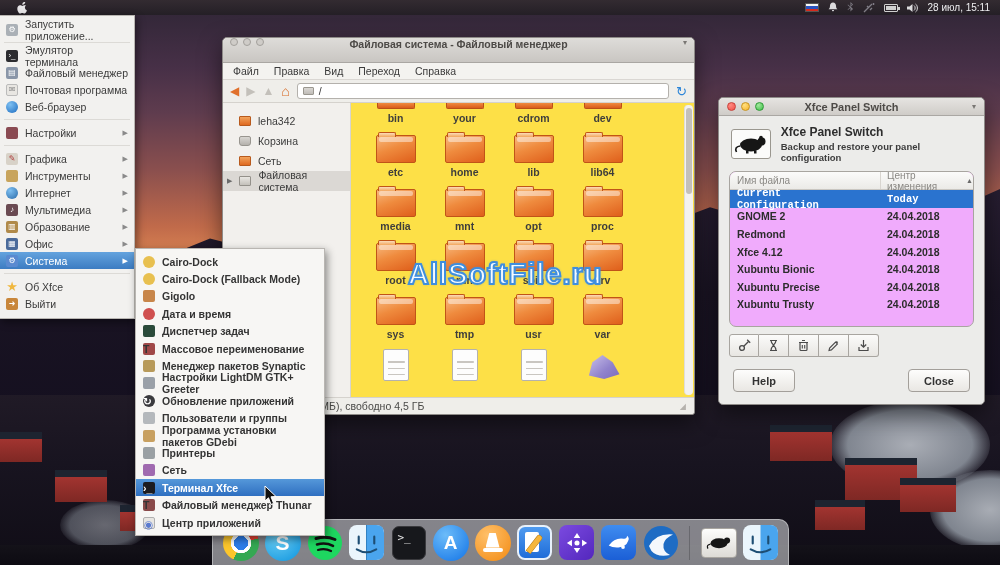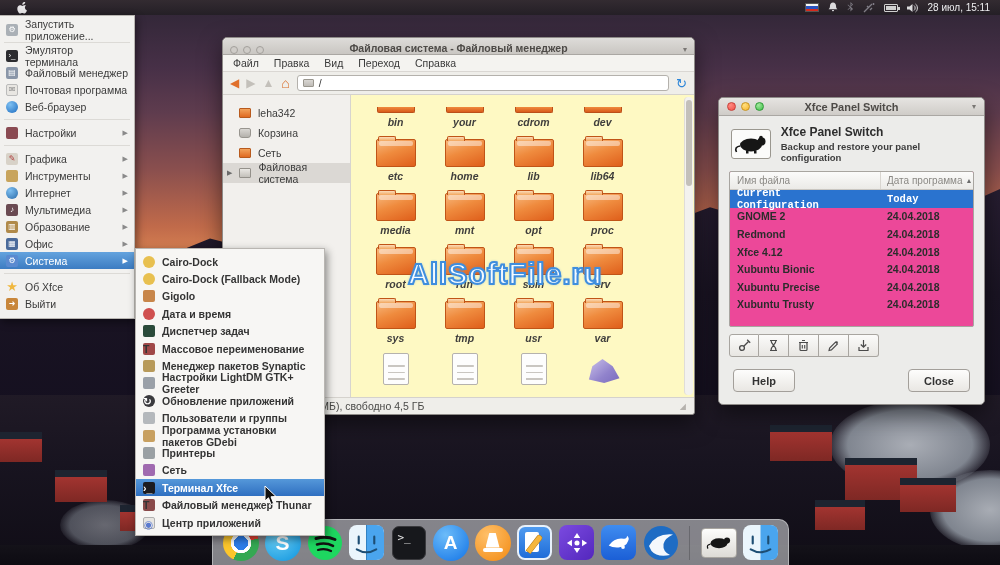--- a/index.html
+++ b/index.html
@@ -49,42 +49,42 @@
   
   .submenu { position:absolute; left:135px; top:248px; width:190px; z-index:26; padding:4px 0;
     background:#f7f6f4; border:1px solid #b9b6b2; box-shadow:2px 3px 8px rgba(0,0,0,.45); }
   .s-item { display:flex; align-items:center; height:17.4px; padding:0 8px 0 7px; font-size:10.5px; color:#343434; font-weight:600; }
   .s-item .mi { width:12px; height:12px; border-radius:2px; margin-right:7px; flex:none; }
   .s-item.hl { background:linear-gradient(180deg,#5598da,#2f6fc0); color:#fff; }
 
   
   .thunar { position:absolute; left:222px; top:37px; width:473px; height:378px; z-index:5;
     background:#f0efec; border:1px solid #8e8b88; border-radius:5px 5px 3px 3px; box-shadow:0 8px 22px rgba(0,0,0,.5); display:flex; flex-direction:column; }
-  .t-titlebar { height:17px; background:linear-gradient(180deg,#dedcd9,#c9c6c2); border-bottom:1px solid #aaa7a3;
-    border-radius:5px 5px 0 0; display:flex; align-items:flex-end; padding:0 7px; position:relative; }
+  .t-titlebar { height:25px; background:linear-gradient(180deg,#dedcd9,#c9c6c2); border-bottom:1px solid #aaa7a3;
+    border-radius:5px 5px 0 0; display:flex; align-items:flex-start; padding:0 7px; position:relative; }
   .dots { display:flex; gap:5px; }
   .dot { width:8px; height:8px; border-radius:50%; background:#cfccc8; border:1px solid #a3a09c; }
   .t-title { position:absolute; left:0; right:0; text-align:center; font-size:10.5px; font-weight:bold; color:#4d4a47; }
   .t-shade { margin-left:auto; font-size:8px; color:#7a7774; z-index:1; }
   .t-menubar { height:17px; background:#f4f3f0; border-bottom:1px solid #dad7d3; display:flex; align-items:center; gap:15px; padding:0 10px; font-size:10.5px; color:#3a3a3a; }
   .t-toolbar { height:23px; background:#efeeea; border-bottom:1px solid #d5d2cd; display:flex; align-items:center; gap:7px; padding:0 7px; }
   .nav-btn { font-size:12px; line-height:1; }
   .addr { flex:1; height:16px; background:#fff; border:1px solid #b4b1ac; border-radius:3px; display:flex; align-items:center; padding:0 5px; gap:5px; font-size:10.5px; color:#333; }
   .addr .fold-mini { width:11px; height:8px; background:linear-gradient(#d9d7d3,#bfbcb7); border:1px solid #9a978f; border-radius:1px; }
   .t-body { flex:1; display:flex; min-height:0; }
   .t-side { width:128px; background:#f2f0ed; border-right:1px solid #d7d4cf; padding-top:8px; font-size:10.5px; color:#3c3c3c; }
   .side-row { display:flex; align-items:center; height:20px; padding:0 6px 0 16px; gap:7px; }
   .side-row.sel { background:#dbd8d4; padding-left:4px; }
   .exp { font-size:7px; color:#6a6a6a; }
   .si { width:12px; height:10px; flex:none; border-radius:1px; }
   .si-home { background:linear-gradient(#f2a35c,#df6a21); border:1px solid #b85a1d; }
   .si-trash { background:linear-gradient(#d8d6d2,#b4b1ac); border:1px solid #98958f; border-radius:2px 2px 3px 3px; }
   .si-net { background:linear-gradient(#f2a35c,#df6a21); border:1px solid #b85a1d; }
   .si-fs { background:linear-gradient(#e9e7e3,#c3c0ba); border:1px solid #94918b; }
-  .t-files { flex:1; background:#fef9c3; position:relative; overflow:hidden; padding:12px 0 0 10px;font-style:italic; }
+  .t-files { flex:1; background:#fde047; position:relative; overflow:hidden; padding:0 0 0 10px; }
   .frow { display:flex; }
   .fcell { width:69px; display:flex; flex-direction:column; align-items:center; margin-bottom:5px; }
   .fcell .lbl { font-size:10.5px; font-weight:600; color:#3f3e3c; margin-top:3px; }
   .sliver { width:38px; height:6px; background:linear-gradient(#ef8b3e,#d95b1a); border:1px solid #bb4f18; border-top:none; border-radius:0 0 2px 2px; }
   .folder { width:40px; height:28px; position:relative; border-radius:2px; margin-top:6px;
     background:linear-gradient(160deg,#f8b97e 0%,#ef8b3e 45%,#df5f1b 100%); border:1px solid #c05417; }
   .folder::before { content:""; position:absolute; top:-4px; left:1px; width:16px; height:4px;
     background:linear-gradient(#fbdcba,#f2a65c); border:1px solid #c05417; border-bottom:none; border-radius:2px 2px 0 0; }
   .folder::after { content:""; position:absolute; top:1px; left:2px; right:2px; height:5px; background:rgba(255,255,255,.45); border-radius:2px; }
   .file-doc { width:26px; height:32px; background:#fdfdfd; border:1px solid #b5b2ad; border-radius:2px; margin-top:4px;
@@ -102,21 +102,21 @@
     border-radius:5px 5px 0 0; display:flex; align-items:center; padding:0 8px; position:relative; }
   .tl { width:9px; height:9px; border-radius:50%; margin-right:5px; }
   .tl.red { background:radial-gradient(circle at 35% 30%,#ff8a80,#f1504a); border:0.5px solid #c8403a; }
   .tl.yel { background:radial-gradient(circle at 35% 30%,#ffe082,#f7b32b); border:0.5px solid #c8951f; }
   .tl.grn { background:radial-gradient(circle at 35% 30%,#a5e8a0,#3bbf44); border:0.5px solid #2f9a38; }
   .p-title { position:absolute; left:0; right:0; text-align:center; font-size:11px; font-weight:bold; color:#4d4a47; }
   .p-header { display:flex; align-items:center; gap:10px; padding:9px 12px 8px; }
   .p-logo { width:42px; height:30px; background:#fbfbfa; border:1px solid #9a978f; border-radius:3px; display:flex; align-items:center; justify-content:center; }
   .p-htext .ht1 { font-size:12px; font-weight:bold; color:#2e2e2e; }
   .p-htext .ht2 { font-size:9.5px; font-weight:bold; color:#3c3c3c; margin-top:2px; }
-  .p-tablewrap { margin:0 10px; flex:1; background:#ec4899; border:1px solid #a8a5a0; border-radius:2px; overflow:hidden; display:flex; flex-direction:column; }
+  .p-tablewrap { margin:0 10px; flex:1; background:#f0abfc; border:1px solid #a8a5a0; border-radius:7px; overflow:hidden; display:flex; flex-direction:column; }
   .p-thead { display:flex; height:18px; background:linear-gradient(#fbfbfa,#ebeae7); border-bottom:1px solid #c9c6c1; font-size:10px; color:#8a8884; align-items:center; }
   .p-thead .c1 { flex:1; padding-left:7px; border-right:1px solid #d8d5d0; height:100%; display:flex; align-items:center; }
   .p-thead .c2 { width:92px; padding-left:6px; display:flex; align-items:center; gap:3px; }
   .p-row { display:flex; height:17.6px; align-items:center; font-size:10.5px; font-weight:bold; color:#2c2c2c; }
   .p-row .c1 { flex:1; padding-left:7px; }
   .p-row .c2 { width:92px; padding-left:6px;margin-left:48px; }
   .p-row.sel { background:#2a73cf; color:#fff;font-family:Liberation Mono, monospace; }
   .p-toolbar { display:flex; margin:7px 10px 0; }
   .p-tbtn { width:30px; height:23px; background:linear-gradient(#fbfbfa,#e8e6e2); border:1px solid #a8a5a0; border-left:none;
     display:flex; align-items:center; justify-content:center; }
@@ -396,21 +396,21 @@
       </span>
       <span class="p-htext">
         <div class="ht1">Xfce Panel Switch</div>
         <div class="ht2">Backup and restore your panel configuration</div>
       </span>
     </div>
     <div class="p-tablewrap">
       <div class="p-thead">
         <span class="c1">Имя файла</span>
         <span class="c2">
-            <span>Дата программа</span>
+            <span>Центр изменения</span>
             <span style="font-size:7px;color:#6a6a6a">▲</span>
           </span>
       </div>
       <div class="p-row sel">
           <span class="c1">Current Configuration</span>
           <span class="c2">Today</span>
         </div>
       <div class="p-row">
           <span class="c1">GNOME 2</span>
           <span class="c2">24.04.2018</span>

